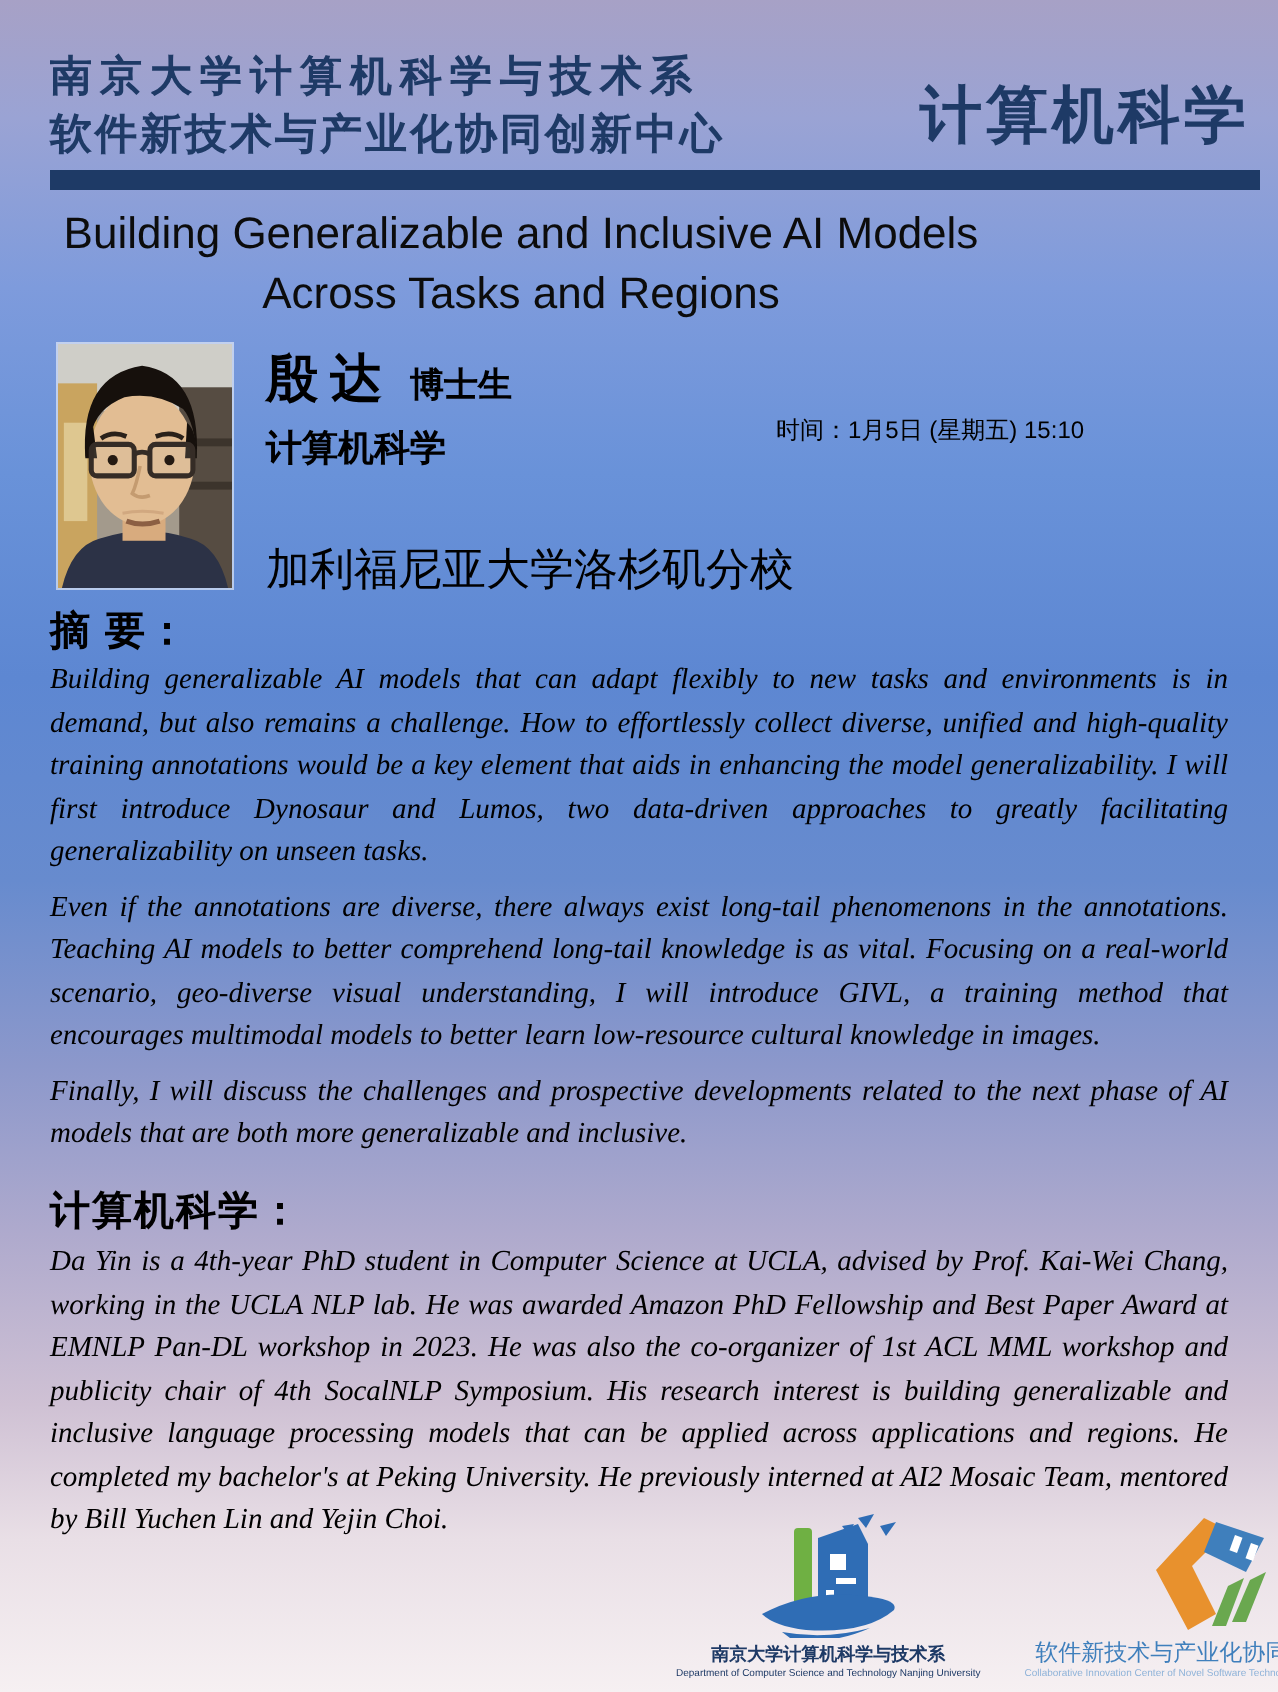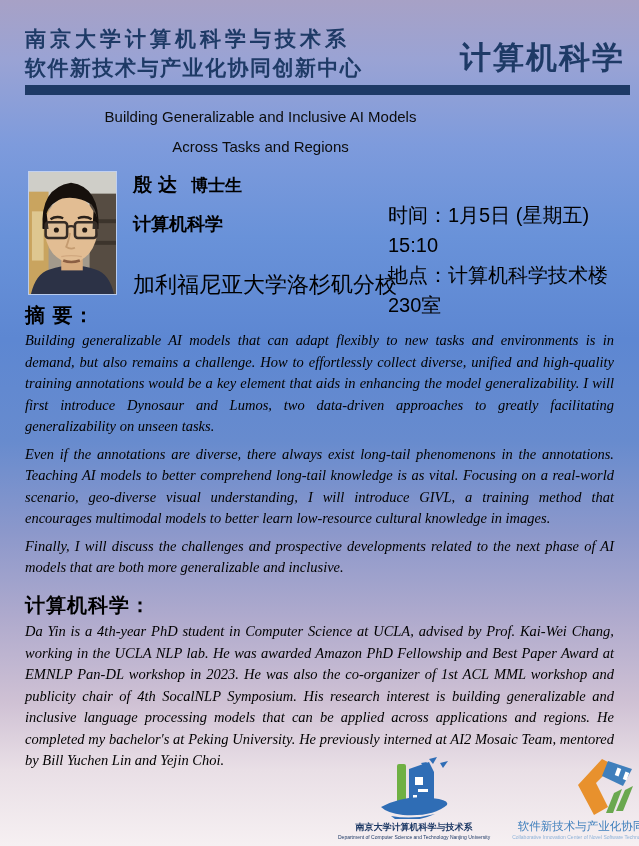--- a/index.html
+++ b/index.html
@@ -14,30 +14,30 @@
       #cfc1d4 83%, #e9dfe6 91%, #f6f0f2 100%);
   }
   
   .hdr{position:absolute;top:24px;left:25px;right:14px;}
   .hdr-org1{font-size:21px;font-weight:bold;color:#1e3a66;letter-spacing:4px;line-height:29px;}
   .hdr-org2{font-size:21px;font-weight:bold;color:#1e3a66;letter-spacing:1.5px;line-height:29px;}
   .hdr-badge{position:absolute;right:0;top:13px;font-size:31px;font-weight:bold;color:#1e3a66;letter-spacing:2px;}
   .hdr-bar{position:absolute;top:85px;left:25px;width:605px;height:10px;background:#1e3a66;}
   
   .title{position:absolute;top:102px;left:0;width:521px;text-align:center;
-    font-size:15px;line-height:30px;color:#0c0c0c;}
+    font-size:22px;line-height:30px;color:#0c0c0c;}
   
   .photo{position:absolute;left:28px;top:171px;width:89px;height:124px;
     border:1px solid rgba(255,255,255,.55);box-sizing:border-box;}
   .sp-name-row{position:absolute;left:133px;top:172px;color:#000;}
-  .sp-name{font-family:"Liberation Serif",serif;font-size:19px;font-weight:bold;letter-spacing:6px;}
+  .sp-name{font-family:"Liberation Serif",serif;font-size:26px;font-weight:bold;letter-spacing:6px;}
   .sp-degree{font-size:17px;font-weight:bold;margin-left:8px;}
   .sp-dept{position:absolute;left:133px;top:212px;font-size:18px;color:#000;font-weight:bold;}
   .sp-affil{position:absolute;left:133px;top:270px;font-size:22px;color:#000;}
-  .ev{position:absolute;left:388px;top:200px;font-size:20px;line-height:30px;color:#000;}
+  .ev{position:absolute;left:388px;top:200px;font-size:12px;line-height:30px;color:#000;}
   
   .sec-h{position:absolute;left:25px;font-size:20px;font-weight:bold;color:#000;letter-spacing:1px;text-align:center;}
   .sec-h.abs{top:302px;}
   .sec-h.bio{top:592px;}
   .body-text{position:absolute;left:25px;width:589px;
     font-family:"Liberation Serif",serif;font-size:14.5px;line-height:21.5px;color:#000;
     text-align:justify;}
   .body-text p{margin:0 0 6px 0;font-style:italic;}
   .abs-text{top:330px;}
   .bio-text{top:621px;}
@@ -93,21 +93,20 @@
   </svg>
 
   <div class="sp-name-row">
     <span class="sp-name">殷达</span><span class="sp-degree">博士生</span>
   </div>
   <div class="sp-dept">计算机科学</div>
   <div class="sp-affil">加利福尼亚大学洛杉矶分校</div>
 
   <div class="ev">
     <div>时间：1月5日 (星期五) 15:10</div>
-    <div>地点：计算机科学技术楼230室</div>
   </div>
 
   <div class="sec-h abs">摘 要：</div>
   <div class="body-text abs-text">
     <p>Building generalizable AI models that can adapt flexibly to new tasks and environments is in demand, but also remains a challenge. How to effortlessly collect diverse, unified and high-quality training annotations would be a key element that aids in enhancing the model generalizability. I will first introduce Dynosaur and Lumos, two data-driven approaches to greatly facilitating generalizability on unseen tasks.</p>
     <p>Even if the annotations are diverse, there always exist long-tail phenomenons in the annotations. Teaching AI models to better comprehend long-tail knowledge is as vital. Focusing on a real-world scenario, geo-diverse visual understanding, I will introduce GIVL, a training method that encourages multimodal models to better learn low-resource cultural knowledge in images.</p>
     <p>Finally, I will discuss the challenges and prospective developments related to the next phase of AI models that are both more generalizable and inclusive.</p>
   </div>
 
   <div class="sec-h bio">计算机科学：</div>

